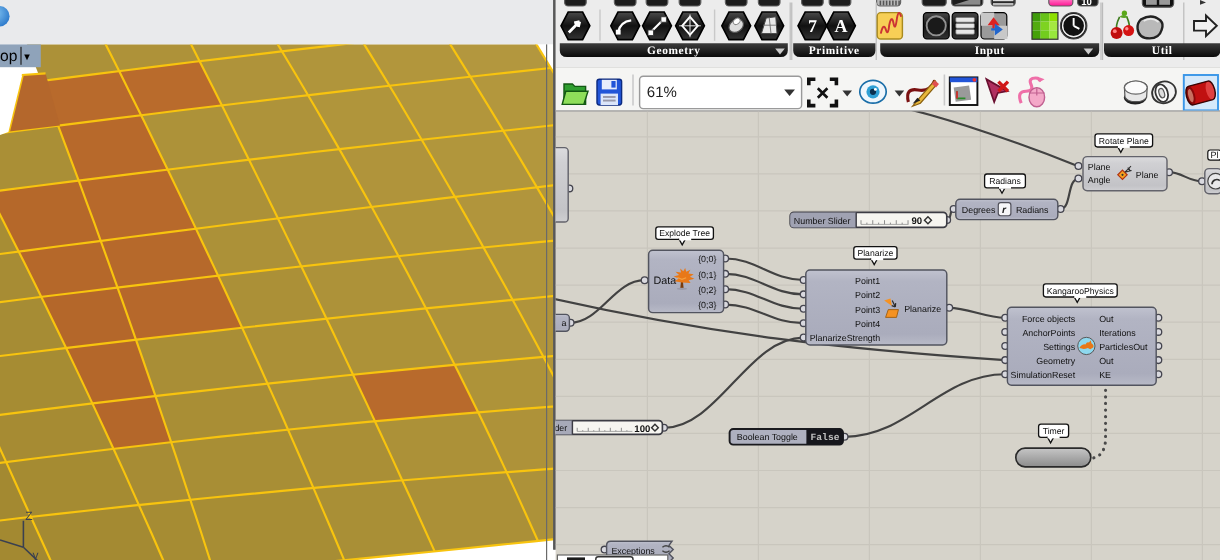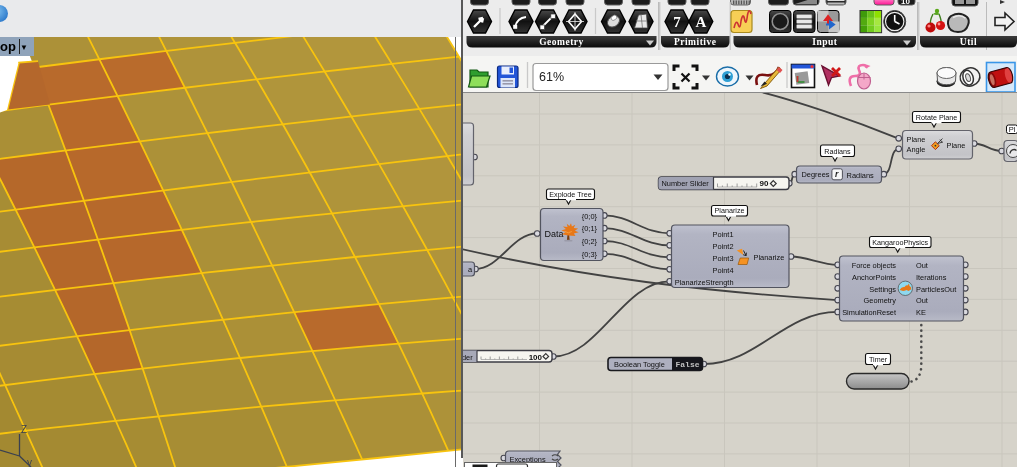--- a/index.html
+++ b/index.html
@@ -126,21 +126,21 @@
 <polygon points="0,70.5 18.5,62.8 7,110 0,112.5" fill="#ffffff"></polygon>
 </g>
 <g stroke="#3a4050" stroke-width="1.3" fill="none">
           <path d="M19.5 456 L19.5 434"></path>
           <path d="M19.5 456 L0 450"></path>
           <path d="M19.5 456 L31 467"></path>
         </g>
         <text x="21" y="433" font-size="10" fill="#3a4050">Z</text>
         <text x="27" y="466" font-size="10" fill="#3a4050">y</text>
 </svg>
-<div class="abs" style="left:0;top:37px;width:34px;height:19px;background:#8fa3ba;color:#000;font-weight:bold;font-size:13px;line-height:19px">op<span style="display:inline-block;border-left:1px solid #222;height:15px;margin-left:3px;vertical-align:-3px"></span><span style="font-size:8px;vertical-align:1px">▼</span></div>
+<div class="abs" style="left:0;top:37px;width:34px;height:19px;background:#8fa3ba;color:#000;font-weight:normal;font-size:13px;line-height:19px">op<span style="display:inline-block;border-left:1px solid #222;height:15px;margin-left:3px;vertical-align:-3px"></span><span style="font-size:8px;vertical-align:1px">▼</span></div>
 </div>
 <div class="abs" style="left:455px;top:37px;width:1px;height:430px;background:#6a6a6a"></div>
 <div class="abs" style="left:461px;top:0;width:556px;height:458px;background:#737373;border-left:2px solid #585858">
 <div class="abs" style="left:0;top:0;width:556px;height:56px;background:#ececec">
 <svg class="abs" style="left:0;top:0" width="556" height="56" viewBox="463 0 556 56">
 <defs>
             <linearGradient id="hg" x1="0" y1="0" x2="0" y2="1">
               <stop offset="0" stop-color="#4a4a4a"></stop>
               <stop offset="0.5" stop-color="#111"></stop>
               <stop offset="1" stop-color="#333"></stop>

